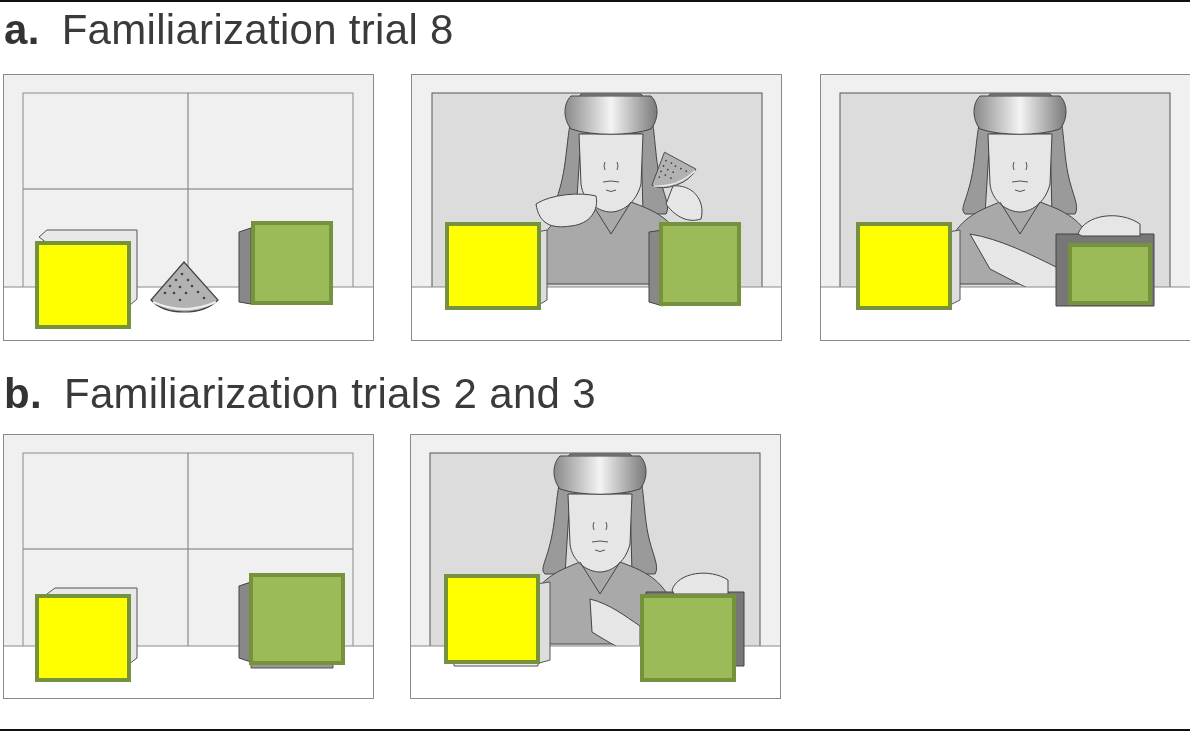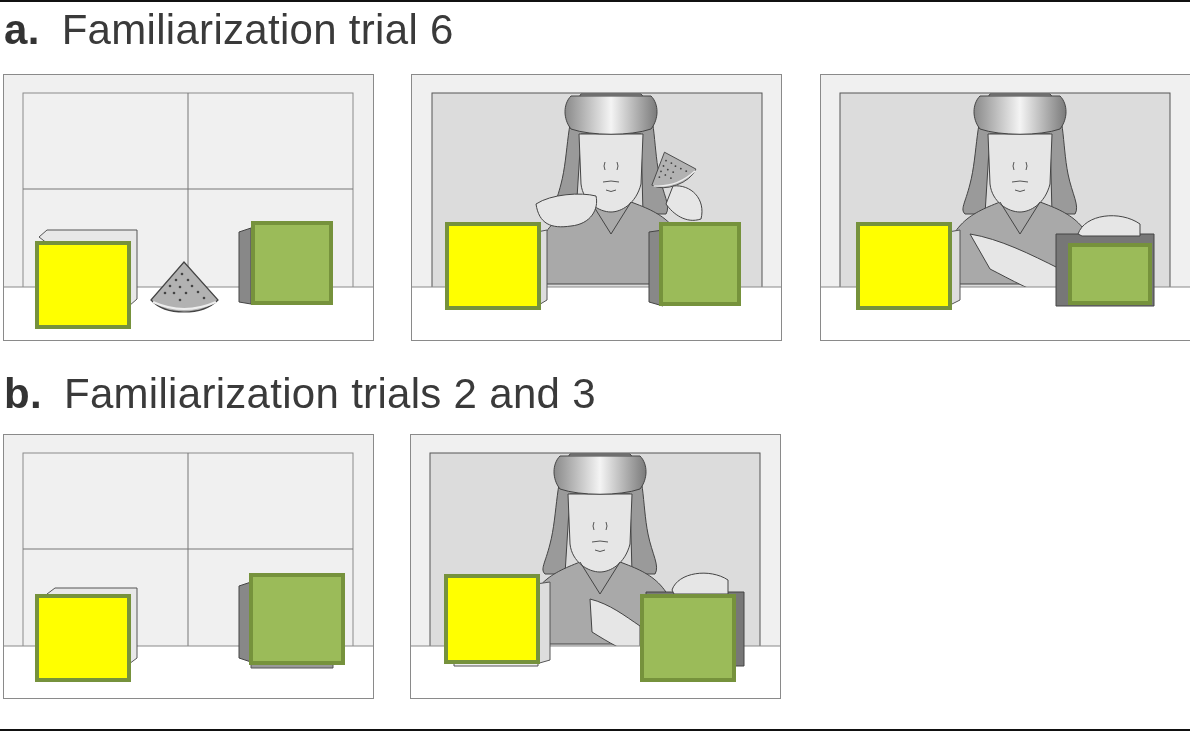--- a/index.html
+++ b/index.html
@@ -9,21 +9,21 @@
   .heading .lbl{font-weight:bold;color:#333;margin-right:22px;}
   .panel{position:absolute;}
   .panel svg{display:block;}
 </style>
 </head>
 <body>
 
 <div class="rule" style="top:0;"></div>
 
 <div class="heading" style="top:6px;">
-  <span class="lbl">a.</span><span>Familiarization trial 6</span>
+  <span class="lbl">a.</span><span>Familiarization trial 8</span>
 </div>
 
 <svg width="0" height="0" style="position:absolute">
   <defs>
     <linearGradient id="visor" x1="0" x2="1" y1="0" y2="0">
       <stop offset="0" stop-color="#8a8a8a"></stop>
       <stop offset="0.5" stop-color="#f4f4f4"></stop>
       <stop offset="1" stop-color="#7a7a7a"></stop>
     </linearGradient>
     <g id="person">

